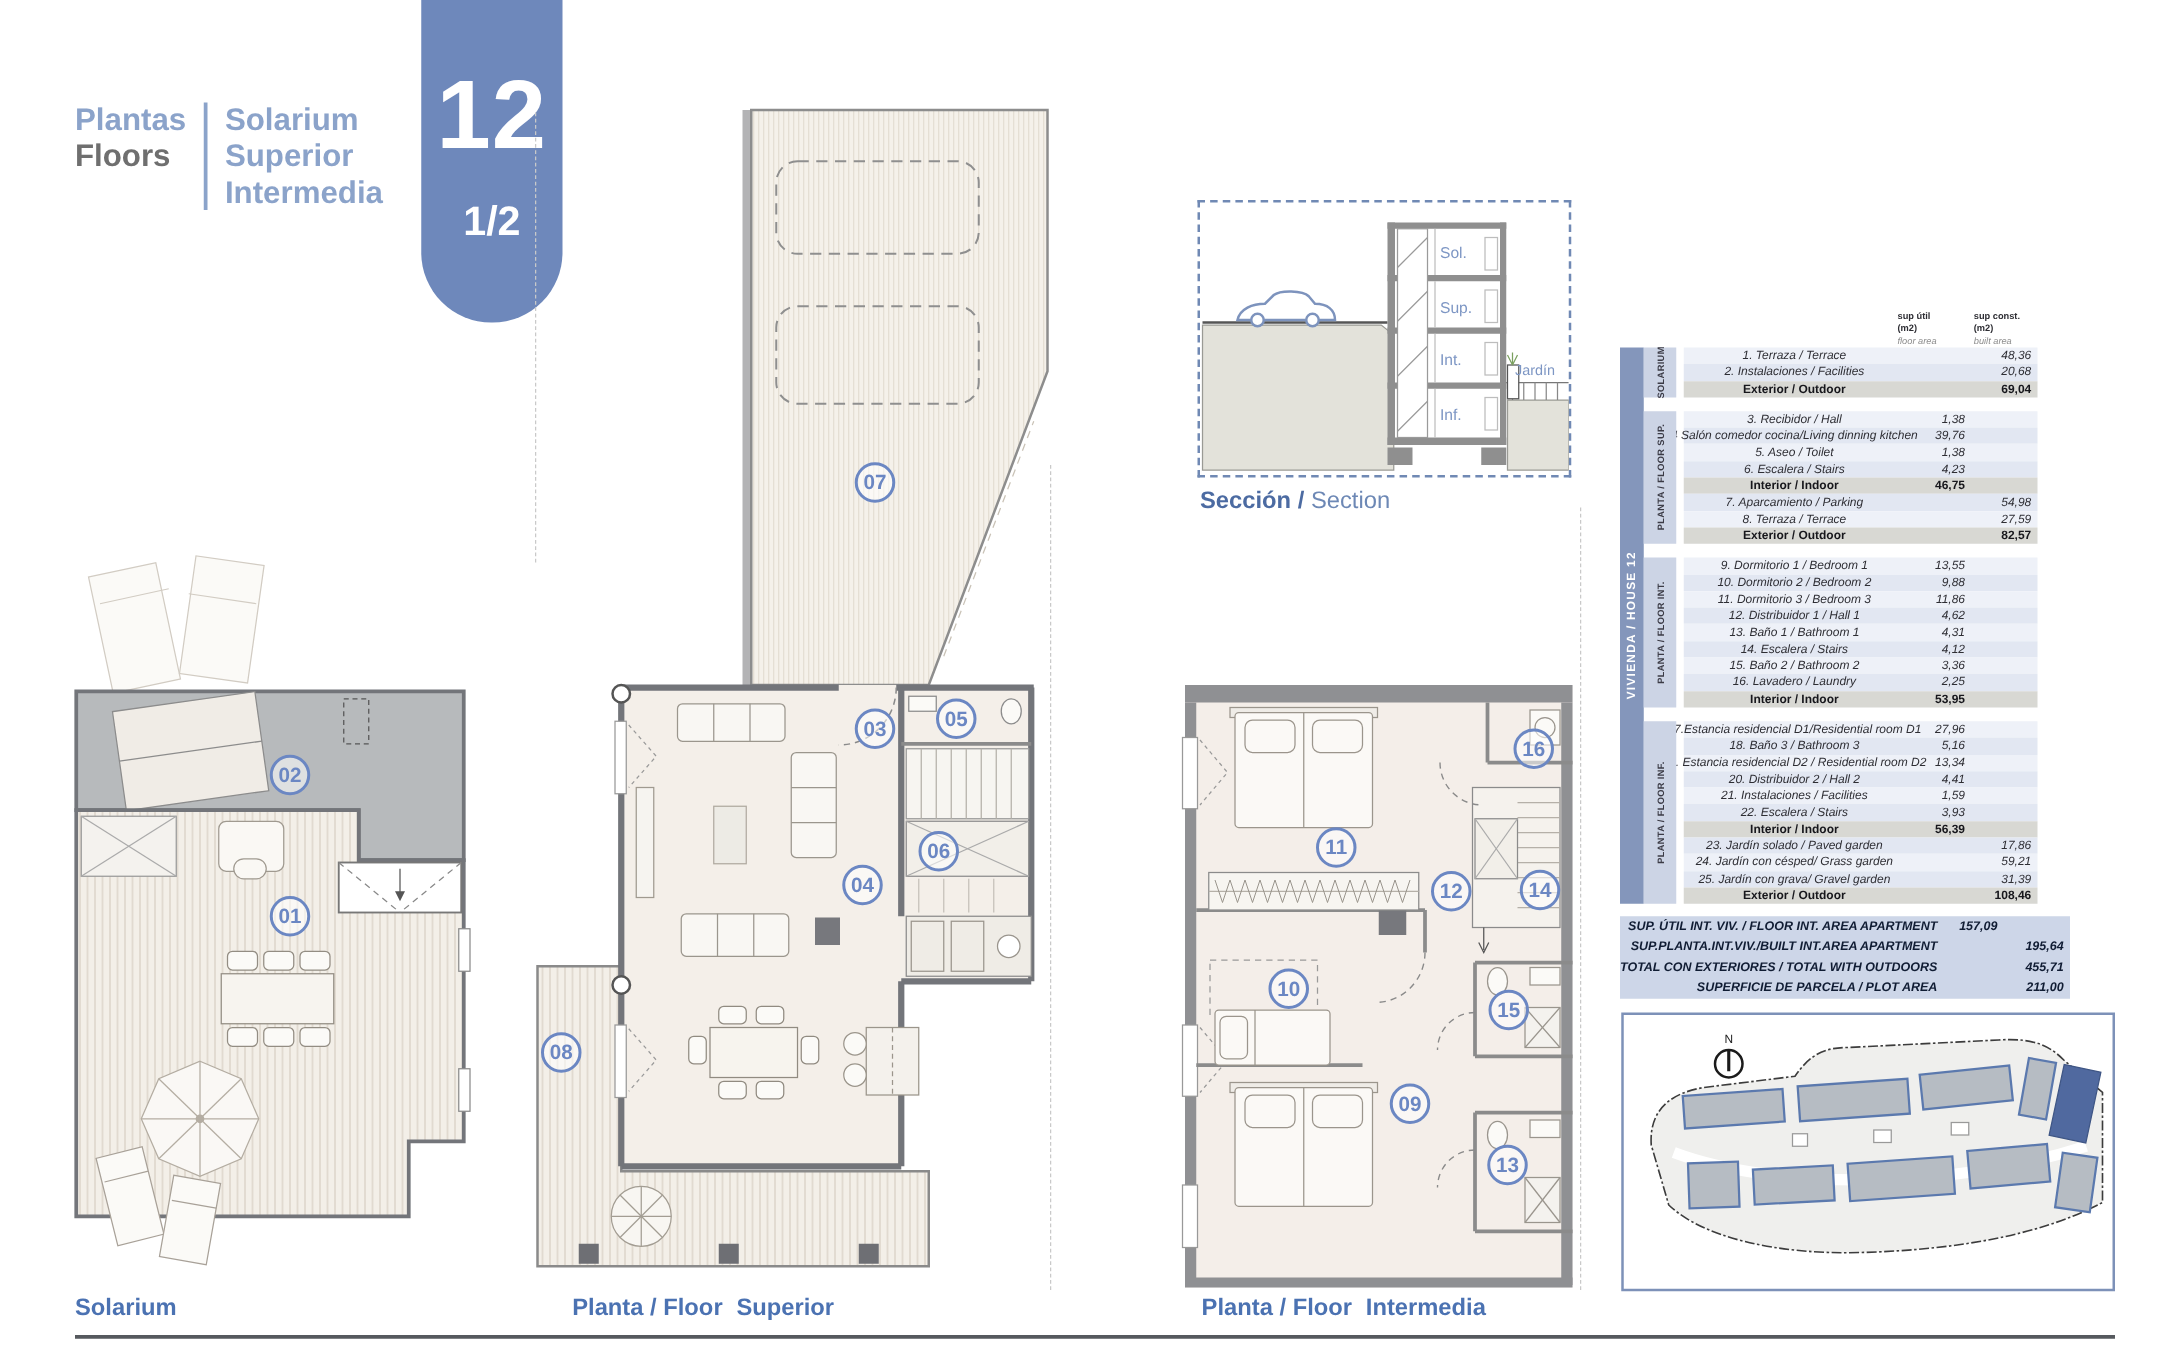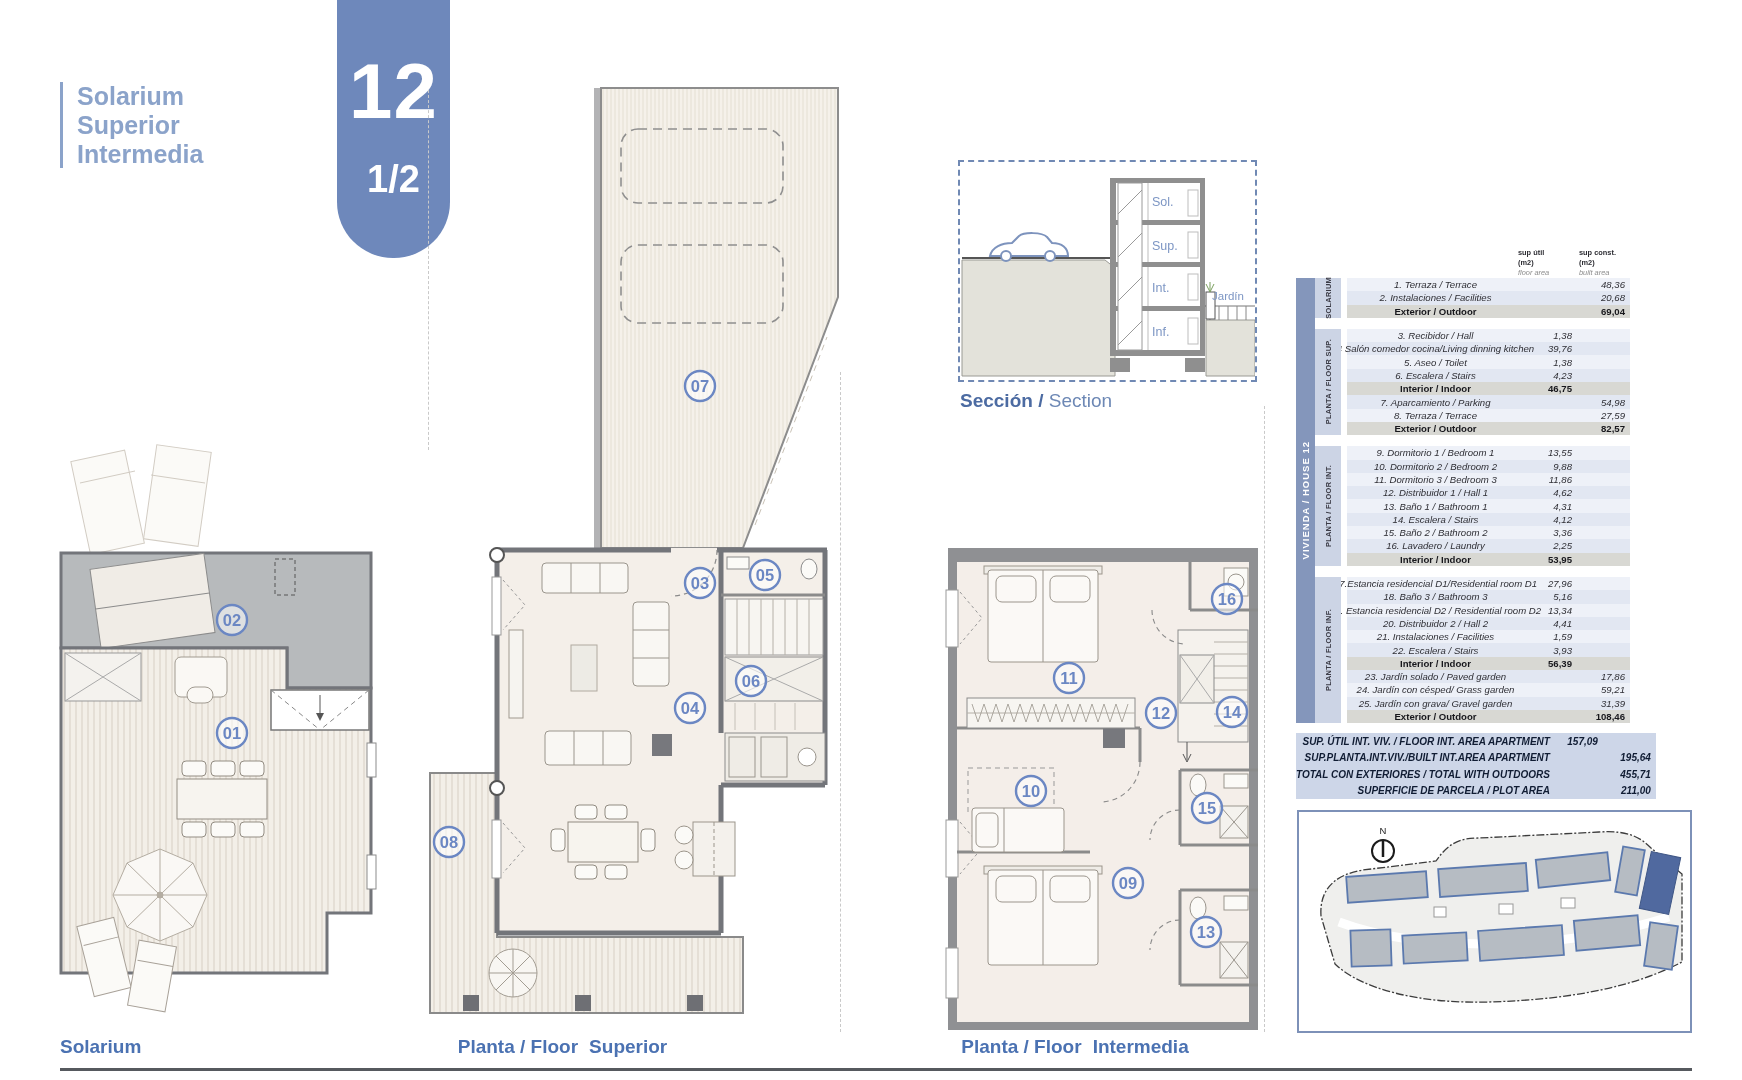--- a/index.html
+++ b/index.html
@@ -14,21 +14,21 @@
   .t3{display:flex;margin-top:30px;align-items:stretch;}
   .t3 .col-a{font-size:25px;font-weight:600;line-height:1.15;text-align:left;padding-right:14px;}
   .t3 .col-a .es{color:#8ba3ca;}
   .t3 .col-a .en{color:#6f6f6f;}
   .t3 .divider{width:3px;background:#8ba3ca;}
   .t3 .col-b{font-size:25px;font-weight:600;color:#8ba3ca;line-height:1.15;padding-left:14px;}
 
   .badge{position:absolute;left:337px;top:0;width:113px;height:258px;background:#6e88bb;
          border-radius:0 0 56px 56px;text-align:center;}
   .badge .b12{font-size:78px;font-weight:bold;color:#ffffff;line-height:1;margin-top:52px;letter-spacing:1px;}
-  .badge .bpage{font-size:38px;font-weight:600;color:#ffffff;margin-top:28px;}
+  .badge .bpage{font-size:33px;font-weight:600;color:#ffffff;margin-top:28px;}
 
   
   .vguide{position:absolute;width:0;border-left:1px dashed #c9c9c9;}
 
   
   .section-box{position:absolute;left:958px;top:160px;width:299px;height:222px;
                border:2px dashed #7089b4;box-sizing:border-box;background:#ffffff;}
   .section-label{position:absolute;left:960px;top:390px;font-size:19px;color:#54749f;}
   .section-label .es{font-weight:bold;color:#4c6ba2;}
   .section-label .en{font-weight:normal;color:#6d88b5;}
@@ -76,20 +76,24 @@
 
   svg text{font-family:"Liberation Sans",sans-serif;}
   .marker circle{fill:rgba(255,255,255,0.55);stroke:#6b87c3;stroke-width:2.4px;}
   .marker text{font-size:16.5px;font-weight:600;fill:#6b87c3;text-anchor:middle;}
 </style>
 </head>
 <body>
 
 <div class="title-block">
   <div class="t3">
+    <div class="col-a">
+      <div class="es">Plantas</div>
+      <div class="en">Floors</div>
+    </div>
     <div class="divider"></div>
     <div class="col-b">
       <div>Solarium</div>
       <div>Superior</div>
       <div>Intermedia</div>
     </div>
   </div>
 </div>
 <div class="badge">
   <div class="b12">12</div>

